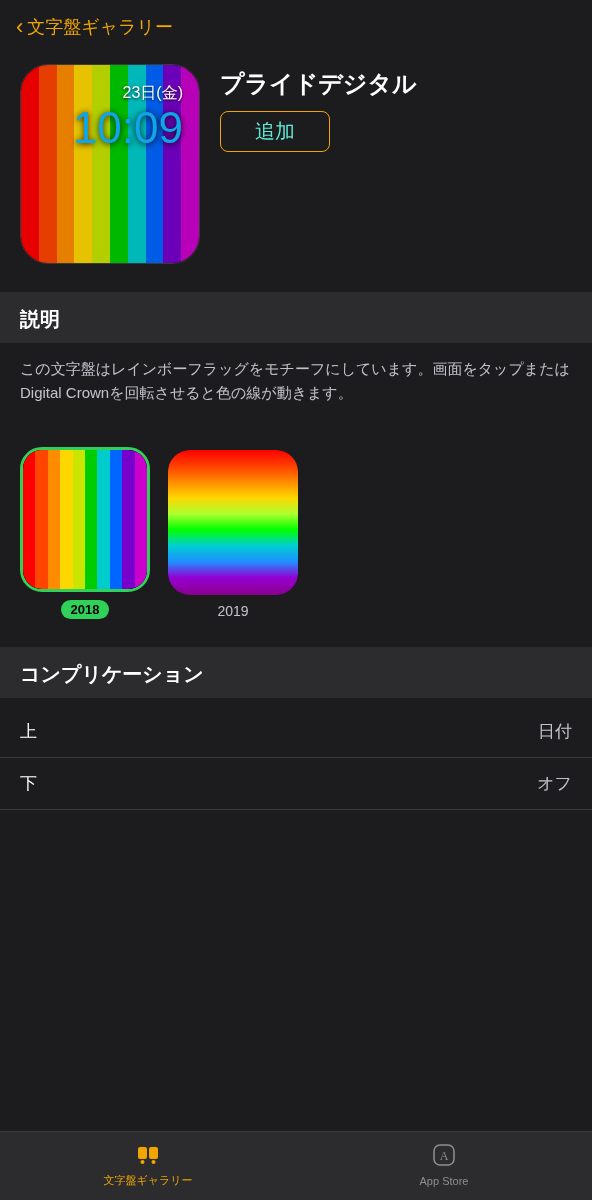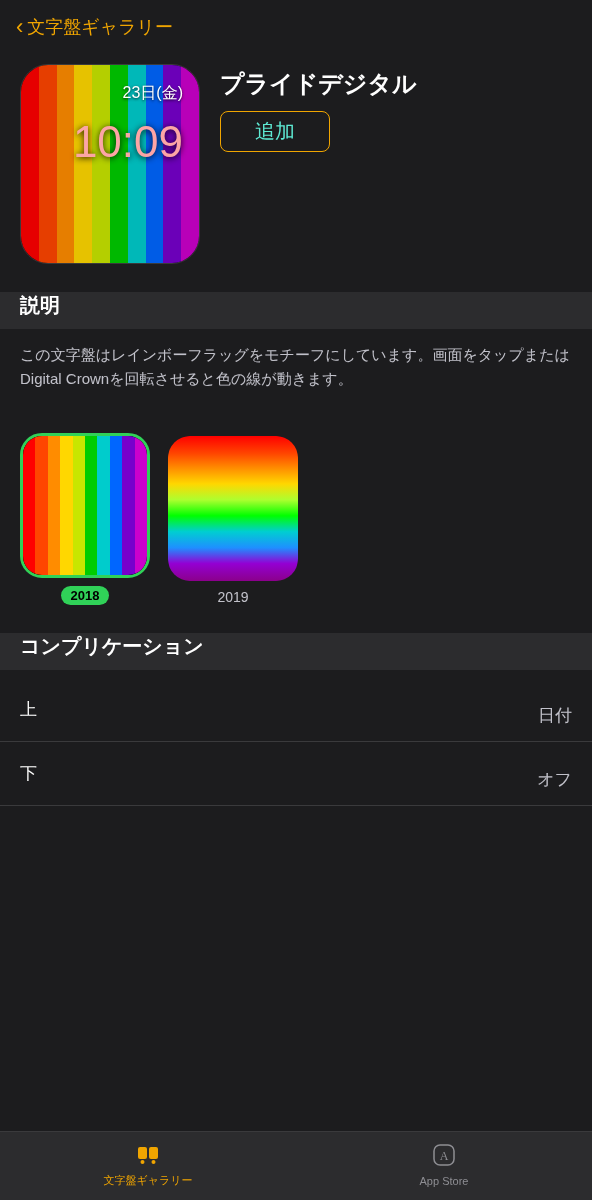--- a/index.html
+++ b/index.html
@@ -90,24 +90,24 @@
     .watch-date {
       font-size: 16px;
       color: #fff;
       font-weight: 500;
       text-shadow: 0 1px 3px rgba(0,0,0,0.8);
     }
 
     .watch-time {
       font-size: 44px;
       font-weight: 200;
-      color: #fca5a5;
+      color: #0ea5e9;
       line-height: 1;
       text-shadow: 0 1px 6px rgba(0,0,0,0.9);
-      margin-top: 16px;
+      margin-top: 2px;
     }
 
     .hero-info {
       flex: 1;
       padding-top: 6px;
     }
 
     .hero-title {
       font-size: 24px;
       font-weight: 700;
@@ -123,21 +123,21 @@
       background: transparent;
       color: #5eead4;
       font-size: 20px;
       cursor: pointer;
       display: inline-block;
     }
 
     
     .section-header {
       background: #2c2c2e;
-      padding: 0 20px 10px;
+      padding: 14px 20px 10px;
       margin-top: 8px;
     }
 
     .section-header-text {
       font-size: 20px;
       font-weight: 600;
       color: #fff;
     }
 
     
@@ -209,21 +209,20 @@
     }
 
     .complication-label {
       font-size: 17px;
       color: #fff;
     }
 
     .complication-value {
       font-size: 17px;
       color: #ebebf5cc;
-      margin-top: 12px;
     }
 
     
     .tab-bar {
       position: fixed;
       bottom: 0;
       left: 0;
       width: 592px;
       background: #2c2c2e;
       border-top: 1px solid #3a3a3c;

